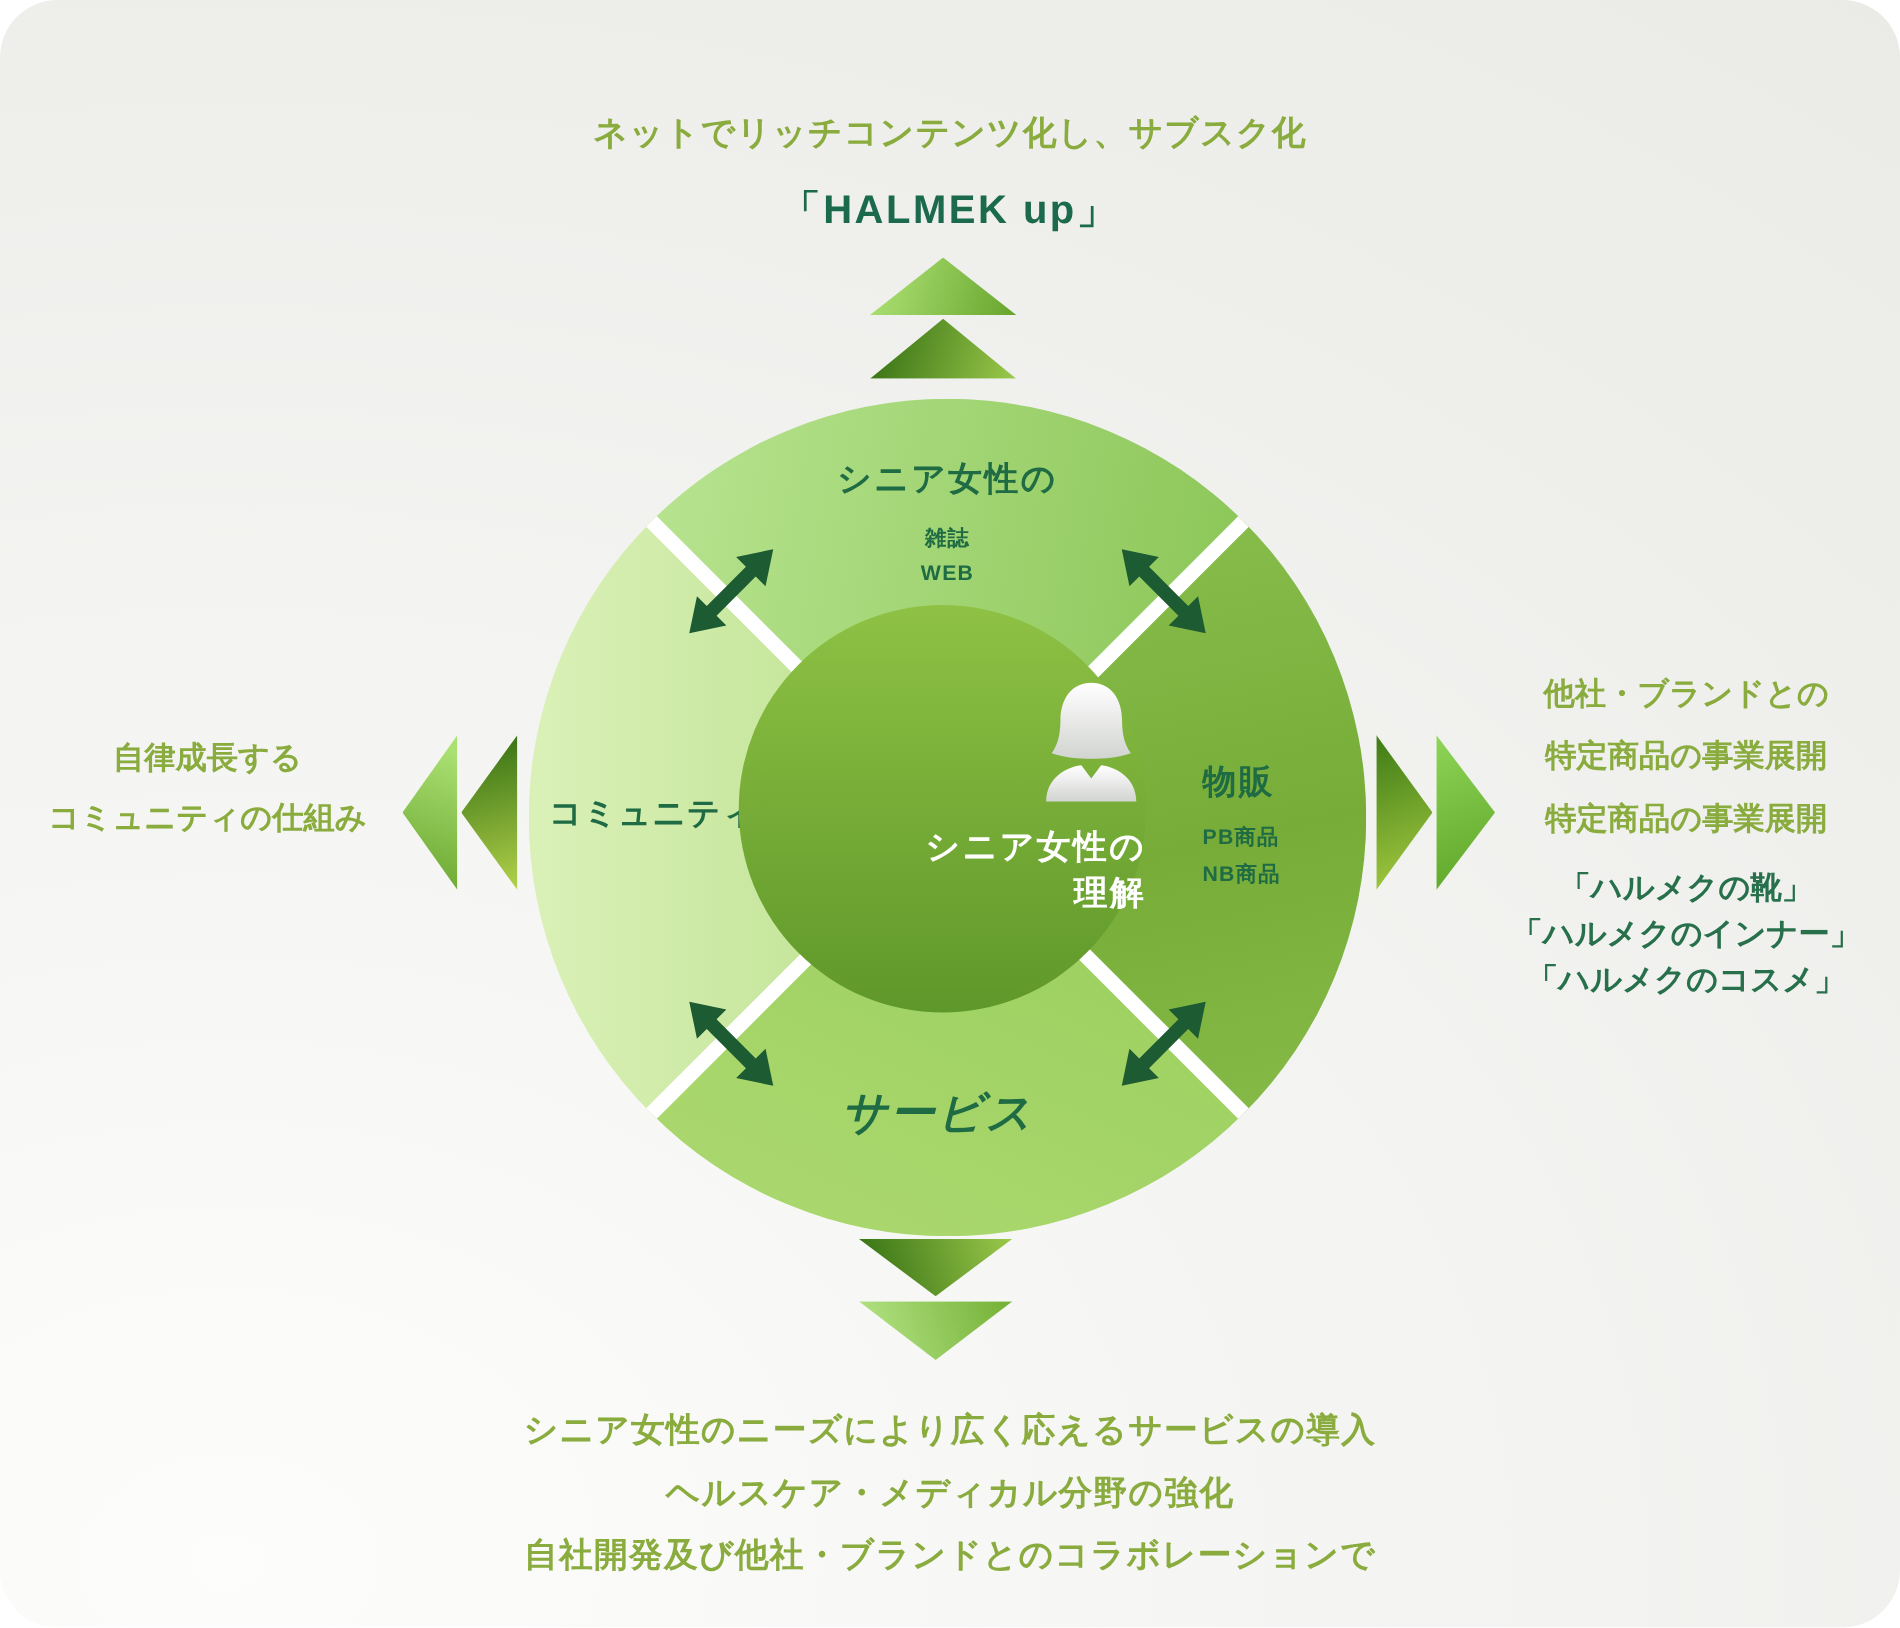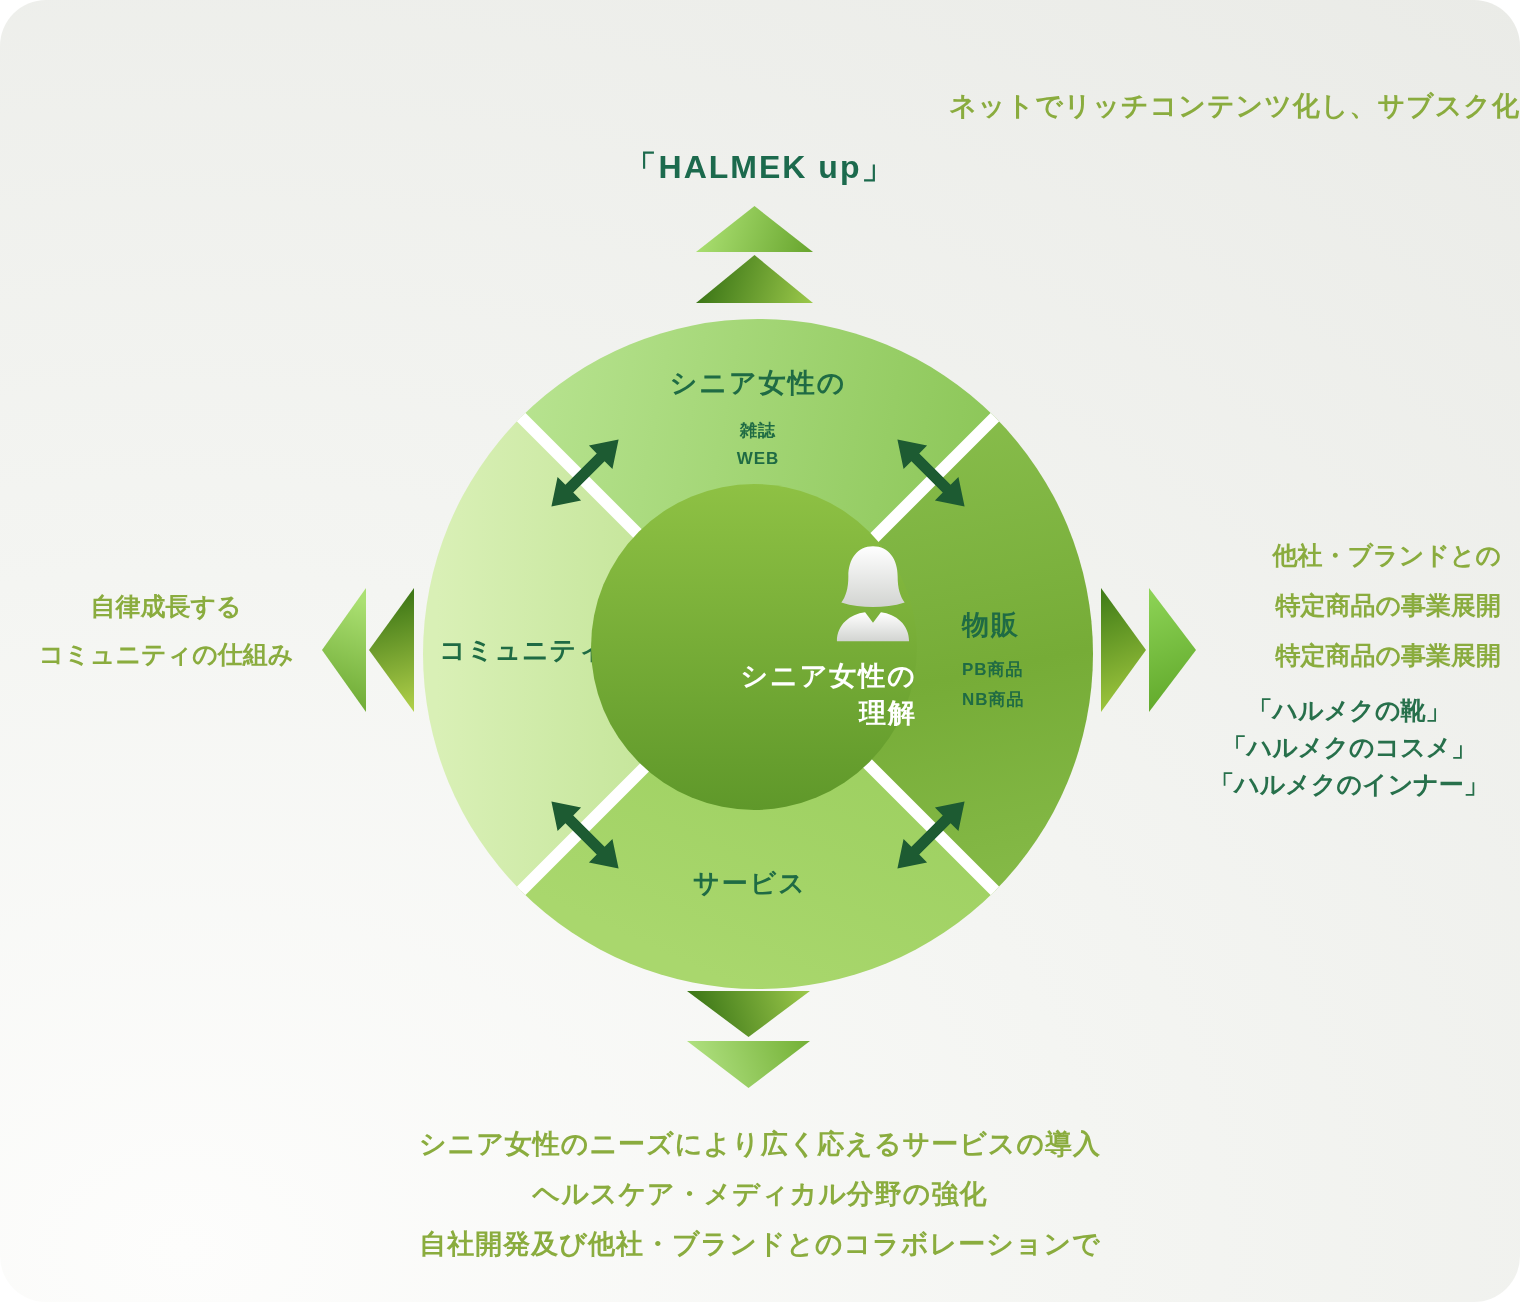--- a/index.html
+++ b/index.html
@@ -4,21 +4,21 @@
 <style>
   * { margin:0; padding:0; box-sizing:border-box; }
   html,body { width:1520px; height:1302px; }
   body { position:relative; background:#ffffff; font-family:"Liberation Sans","DejaVu Sans",sans-serif; overflow:hidden; }
 
   .card { position:absolute; inset:0; border-radius:46px;
           background:radial-gradient(150% 130% at 12% 96%, #fdfdfc 0%, #f4f5f2 40%, #e9eae6 100%); }
 
   
   .cap { position:absolute; font-weight:bold; }
-  .olive { color:#8aac3e;text-align:right; }
+  .olive { color:#8aac3e; }
   .dkgreen { color:#1c6a4d; }
 
   .cap-top { left:0; right:0; top:88px; text-align:center; font-size:27px; letter-spacing:1px; }
   .cap-top .l2 { margin-top:22px; font-size:32px; letter-spacing:2px;text-align:center; }
 
   .cap-left { left:15px; top:582px; width:302px; text-align:center; font-size:25px; line-height:48px; }
 
   .cap-right { left:1197px; top:530px; width:304px; text-align:center; font-size:25px; }
   .cap-right .loose { line-height:50px; }
   .cap-right .tight { margin-top:12px; line-height:37px; color:#27704b; }
@@ -38,21 +38,21 @@
   .xline.x1 { transform:rotate(45deg); }
   .xline.x2 { transform:rotate(-45deg); }
 
   
   .qlabel { position:absolute; font-weight:bold; color:#1f6b44; }
   .ql-top { left:0; right:0; top:46px; text-align:center; font-size:27px; letter-spacing:2px; }
   .ql-top .items { margin-top:16px; font-size:17px; line-height:28px; letter-spacing:1px; }
   .ql-right { left:539px; top:288px; text-align:left; font-size:27px; letter-spacing:2px; }
   .ql-right .items { margin-top:12px; font-size:17px; line-height:30px; letter-spacing:1px; }
   .ql-left { left:8px; top:314px; width:182px; text-align:center; font-size:26px; letter-spacing:1px; }
-  .ql-bottom { left:0; right:16px; top:547px; text-align:center; font-size:26px; letter-spacing:2px; }
+  .ql-bottom { left:0; right:16px; top:547px; text-align:center; font-size:36px; letter-spacing:2px;font-style:italic; }
 
   
   .centerc { position:absolute; left:168px; top:165px; width:326px; height:326px; border-radius:50%;
              background:linear-gradient(180deg,#8ec144 0%,#5f982a 100%); text-align:right; }
   .person { margin-top:58px; width:88px; height:100px; }
   .centertext { margin-top:12px; color:#ffffff; font-weight:bold; font-size:27px; line-height:37px; letter-spacing:2px; }
 
   
   .darrow { position:absolute; width:100px; height:38px; }
   .darrow svg { width:100%; height:100%; display:block; }
@@ -101,22 +101,22 @@
 </div>
 
 <div class="cap cap-right">
   <div class="loose olive">
     <div>他社・ブランドとの</div>
     <div>特定商品の事業展開</div>
     <div>特定商品の事業展開</div>
   </div>
   <div class="tight">
     <div>「ハルメクの靴」</div>
+    <div>「ハルメクのインナー」</div>
     <div>「ハルメクのコスメ」</div>
-    <div>「ハルメクのインナー」</div>
   </div>
 </div>
 
 <div class="cap cap-bottom olive">
   <div>シニア女性のニーズにより広く応えるサービスの導入</div>
   <div>ヘルスケア・メディカル分野の強化</div>
   <div>自社開発及び他社・ブランドとのコラボレーションで</div>
 </div>
 
 <div class="big">

